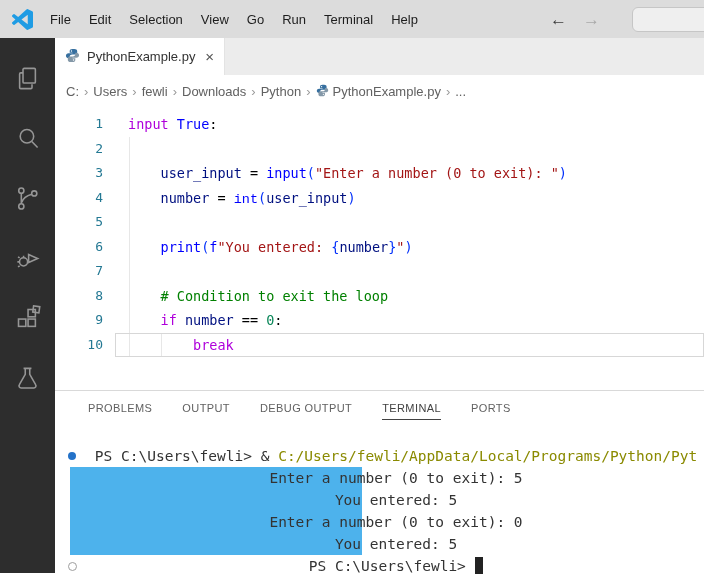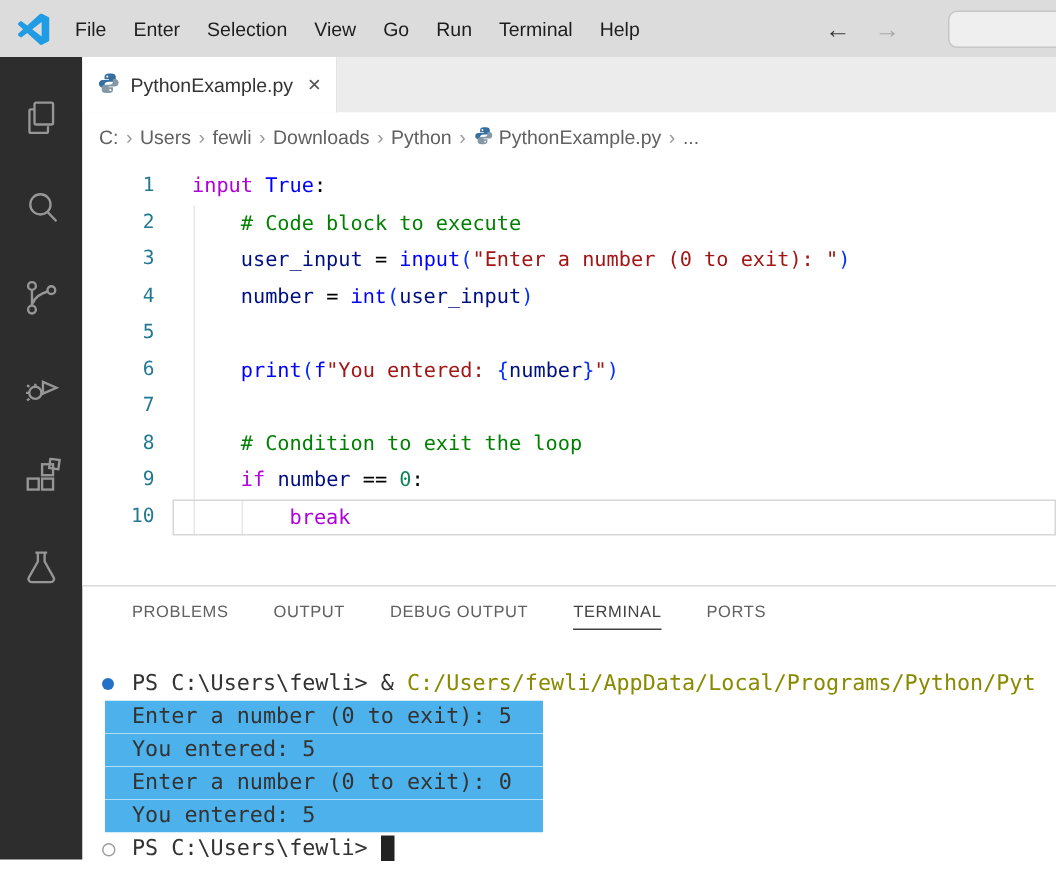--- a/index.html
+++ b/index.html
@@ -54,21 +54,21 @@
   .iguide{position:absolute;width:1px;background:#e7e7e7;}
   .g1{left:74px;top:29px;height:220px;}
   .g2{left:106px;top:225px;height:24px;}
   #code-lines{position:absolute;top:4px;left:0;right:0;}
   .code-line{position:relative;height:24.5px;line-height:24.5px;white-space:pre;padding-left:73px;}
   .ln{position:absolute;left:0;top:0;width:48px;text-align:right;color:var(--c-line_number);font-size:13px;}
   .cur-box{position:absolute;left:60px;right:0;top:0;height:24px;border:1px solid #d7d7d7;box-sizing:border-box;pointer-events:none;}
   
   .panel{
     position:absolute;left:55px;top:390px;width:649px;height:198px;
-    background:#fff;border-top:1px solid #d9d9d9;box-sizing:border-box;
+    background:#fff;border-top:1px solid #d9d9d9;box-sizing:border-box;text-align:center;
   }
   .panel-tabs{display:flex;gap:30px;padding:11px 0 0 33px;font-size:11px;letter-spacing:.4px;color:#616161;}
   .panel-tab{padding-bottom:5px;cursor:default;}
   .panel-tab.active{color:#424242;border-bottom:1px solid #424242;}
   .term{position:absolute;left:0;top:0;right:0;bottom:0;
     font-family:"DejaVu Sans Mono","Liberation Mono",monospace;font-size:14.5px;color:var(--c-terminal_fg);}
   .term-line{position:absolute;left:0;right:0;height:22px;line-height:22px;white-space:pre;padding-left:33px;overflow:hidden;}
   .term-line .txt{position:relative;z-index:1;}
   .sel-bg{position:absolute;left:15px;width:292px;top:0;height:22px;background:var(--c-selection);z-index:0;}
   .dot{position:absolute;top:7px;left:13px;width:8px;height:8px;border-radius:50%;z-index:1;}
@@ -80,21 +80,21 @@
 <body>
 
 <div class="titlebar">
   <span class="logo-wrap">
     <svg width="21" height="21" viewBox="0 0 24 24">
       <path style="fill:var(--c-logo_blue)" d="M23.15 2.587 18.21.21a1.5 1.5 0 0 0-1.705.29l-9.46 8.63-4.12-3.128a1 1 0 0 0-1.276.057L.327 7.261A1 1 0 0 0 .326 8.74L3.899 12 .326 15.26a1 1 0 0 0 .001 1.479L1.65 17.94a1 1 0 0 0 1.276.057l4.12-3.128 9.46 8.63a1.5 1.5 0 0 0 1.704.29l4.942-2.377A1.5 1.5 0 0 0 24 20.06V3.939a1.5 1.5 0 0 0-.85-1.352Zm-5.146 14.861L10.826 12l7.178-5.448Z"></path>
     </svg>
   </span>
   <div class="menubar" id="menubar">
       <span class="menu-item">File</span>
-      <span class="menu-item">Enter</span>
+      <span class="menu-item">Edit</span>
       <span class="menu-item">Selection</span>
       <span class="menu-item">View</span>
       <span class="menu-item">Go</span>
       <span class="menu-item">Run</span>
       <span class="menu-item">Terminal</span>
       <span class="menu-item">Help</span>
     </div>
   <div class="nav">
     <span class="arrow back">←</span>
     <span class="arrow fwd">→</span>
@@ -187,21 +187,21 @@
       <span class="crumb-sep">›</span>
       <span class="crumb">
         <span>...</span>
       </span>
     </div>
   <div class="code-region">
     <div class="iguide g1"></div>
     <div class="iguide g2"></div>
     <div id="code-lines">
         <div class="code-line"><span class="ln">1</span><span style="color: rgb(175, 0, 219);">input</span><span style="color: rgb(0, 0, 0);"> </span><span style="color: rgb(0, 0, 255);">True</span><span style="color: rgb(0, 0, 0);">:</span></div>
-        <div class="code-line"><span class="ln">2</span><span style="color: rgb(0, 0, 0);">    </span><span style="color: rgb(0, 128, 0);"># Code block to execute</span></div>
+        <div class="code-line"><span class="ln">2</span><span style="color: rgb(0, 0, 0);">    </span></div>
         <div class="code-line"><span class="ln">3</span><span style="color: rgb(0, 0, 0);">    </span><span style="color: rgb(0, 16, 128);">user_input</span><span style="color: rgb(0, 0, 0);"> = </span><span style="color: rgb(0, 0, 255);">input</span><span style="color: rgb(4, 49, 250);">(</span><span style="color: rgb(163, 21, 21);">"Enter a number (0 to exit): "</span><span style="color: rgb(4, 49, 250);">)</span></div>
         <div class="code-line"><span class="ln">4</span><span style="color: rgb(0, 0, 0);">    </span><span style="color: rgb(0, 16, 128);">number</span><span style="color: rgb(0, 0, 0);"> = </span><span style="color: rgb(0, 0, 255); font-family: Liberation Mono, monospace;">int</span><span style="color: rgb(4, 49, 250);">(</span><span style="color: rgb(0, 16, 128);">user_input</span><span style="color: rgb(4, 49, 250);">)</span></div>
         <div class="code-line"><span class="ln">5</span>&nbsp;</div>
         <div class="code-line"><span class="ln">6</span><span style="color: rgb(0, 0, 0);">    </span><span style="color: rgb(0, 0, 255);">print</span><span style="color: rgb(4, 49, 250);">(</span><span style="color: rgb(0, 0, 255);">f</span><span style="color: rgb(163, 21, 21);">"You entered: </span><span style="color: rgb(4, 49, 250);">{</span><span style="color: rgb(0, 16, 128);">number</span><span style="color: rgb(4, 49, 250);">}</span><span style="color: rgb(163, 21, 21);">"</span><span style="color: rgb(4, 49, 250);">)</span></div>
         <div class="code-line"><span class="ln">7</span>&nbsp;</div>
         <div class="code-line"><span class="ln">8</span><span style="color: rgb(0, 0, 0);">    </span><span style="color: rgb(0, 128, 0);"># Condition to exit the loop</span></div>
         <div class="code-line"><span class="ln">9</span><span style="color: rgb(0, 0, 0);">    </span><span style="color: rgb(175, 0, 219);">if</span><span style="color: rgb(0, 0, 0);"> </span><span style="color: rgb(0, 16, 128);">number</span><span style="color: rgb(0, 0, 0);"> == </span><span style="color: rgb(9, 134, 88);">0</span><span style="color: rgb(0, 0, 0);">:</span></div>
         <div class="code-line"><div class="cur-box"></div><span class="ln">10</span><span style="color: rgb(0, 0, 0);">        </span><span style="color: rgb(175, 0, 219);">break</span></div>
       </div>
   </div>

